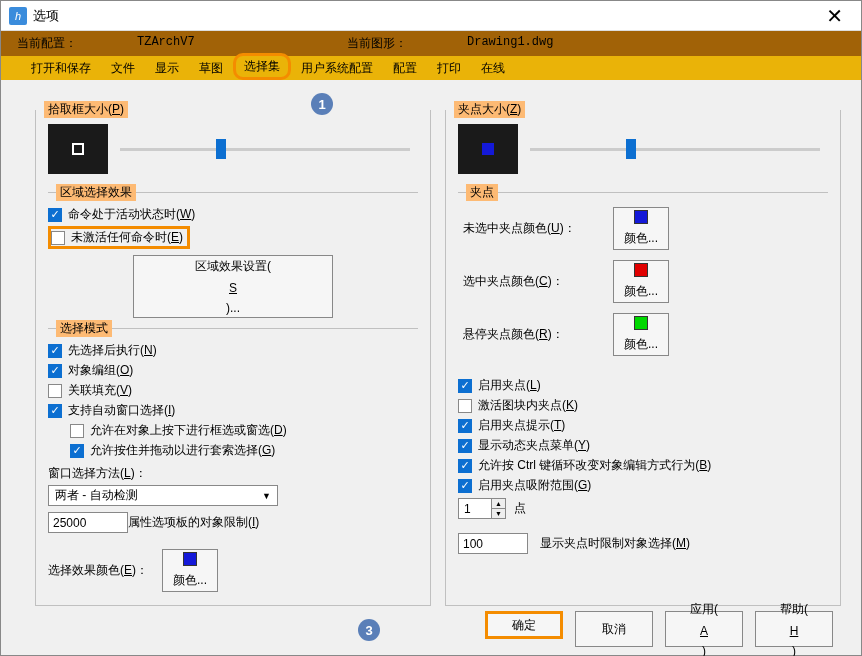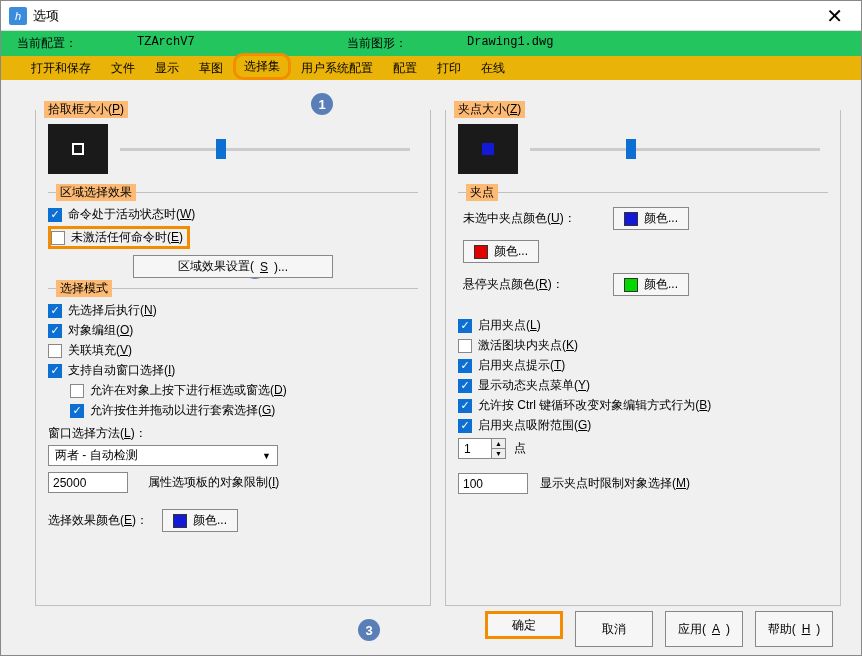--- a/index.html
+++ b/index.html
@@ -3,21 +3,21 @@
 <meta charset="utf-8">
 <style>
 * { box-sizing: border-box; font-family: "Microsoft YaHei", "SimSun", Arial, sans-serif; font-size: 12px; }
 body { margin: 0; background: #fff; width: 862px; height: 656px; overflow: hidden; }
 .window { border: 1px solid #888; width: 862px; height: 656px; position: relative; background: #f0f0f0; }
 .titlebar { height: 30px; display: flex; align-items: center; justify-content: space-between; padding: 0 8px; background: #fff; border-bottom: 1px solid #ddd; }
 .titlebar-left { display: flex; align-items: center; gap: 6px; }
 .app-icon { width: 18px; height: 18px; background: #3a8cdc; color: #fff; display: flex; align-items: center; justify-content: center; font-style: italic; font-size: 11px; border-radius: 2px; }
 .title-text { font-size: 13px; }
 .close-x { font-size: 20px; font-weight: 300; padding: 0 10px; cursor: pointer; }
-.info-row { display: flex; padding: 4px 16px; background: #22c55e; }
+.info-row { display: flex; padding: 4px 16px; background: #a16207; }
 .info-row .pair { display: flex; gap: 30px; }
 .info-label { width: 90px; }
 .info-value { font-family: "Courier New", monospace; width: 210px; }
 .info-value2 { font-family: "Courier New", monospace; }
 .tabs { display: flex; padding: 0 20px; background: #eab308; height: 24px; align-items: flex-end; }
 .tab { padding: 3px 10px; cursor: pointer; position: relative; }
 .tab.active { border: 3px solid #f48c00; border-radius: 10px; padding: 2px 8px; }
 .callout { width: 22px; height: 22px; background: #5a7fb8; border-radius: 50%; color: #fff; display: flex; align-items: center; justify-content: center; font-size: 13px; font-weight: bold; position: absolute; }
 .callout1 { left: 310px; top: 92px; }
 .callout2 { left: 243px; top: 256px; }
@@ -31,21 +31,21 @@
 .grip-fill { width: 12px; height: 12px; background: #1419d8; }
 .slider-track { flex: 1; height: 3px; background: #ccc; position: relative; margin-right: 8px; }
 .slider-thumb { position: absolute; width: 10px; height: 20px; background: #0c6fd1; top: -9px; cursor: pointer; }
 .section { position: relative; border-top: 1px solid #c0c0c0; padding: 10px 0 0 0; margin-top: 10px; }
 .section .group-title { top: -9px; }
 .row { display: flex; align-items: center; margin: 3px 0; }
 .row.indent { padding-left: 22px; }
 .chk { width: 14px; height: 14px; border: 1px solid #888; margin-right: 6px; display: flex; align-items: center; justify-content: center; background: #fff; cursor: pointer; flex-shrink: 0; }
 .chk.checked { background: #0c6fd1; border-color: #0c6fd1; }
 .chk.checked::after { content: '✓'; color: #fff; font-size: 11px; line-height: 1; }
-.btn { border: 1px solid #888; background: #f6f6f6; padding: 2px 10px; cursor: pointer; display: inline-flex; align-items: center; gap: 6px; font-size: 12px; }
+.btn { border: 1px solid #888; background: #f6f6f6; padding: 2px 10px; cursor: pointer; display: inline-flex; align-items: center; gap: 6px; font-size: 12px; flex-direction: column; }
 .color-swatch { width: 14px; height: 14px; border: 1px solid #333; display: inline-block; }
 .grip-row { display: flex; align-items: center; margin: 4px 5px; }
 .grip-label { width: 150px; }
 .select { border: 1px solid #888; background: #fff; width: 230px; height: 21px; display: flex; align-items: center; justify-content: space-between; padding: 0 6px; cursor: pointer; }
 .select .caret { font-size: 9px; }
 .num-input { border: 1px solid #888; background: #fff; width: 80px; height: 21px; padding: 0 4px; display: inline-flex; align-items: center; }
 .spinny { width: 48px; height: 21px; border: 1px solid #888; background: #fff; display: inline-flex; align-items: center; padding: 0 0 0 5px; position: relative; }
 .spin-btns { position: absolute; right: 0; top: 0; bottom: 0; width: 14px; display: flex; flex-direction: column; }
 .spin-btns > div { flex: 1; border-left: 1px solid #888; display: flex; align-items: center; justify-content: center; font-size: 7px; cursor: pointer; background: #eee; }
 .spin-btns > div:first-child { border-bottom: 1px solid #888; }
@@ -151,21 +151,21 @@
           </div>
         <div class="row" style="margin-top:6px;">
             <span>窗口选择方法(<span class="u">L</span>)：</span>
           </div>
         <div class="row">
             <div class="select">
               <span>两者 - 自动检测</span>
               <span class="caret">▼</span>
             </div>
           </div>
-        <div class="row" style="margin-top:6px;gap:20px;">
+        <div class="row" style="margin-top:6px;gap:0;">
           <div class="num-input">
               <span>25000</span>
             </div>
           <span>属性选项板的对象限制(<span class="u">I</span>)</span>
         </div>
         <div class="row" style="margin-top:16px;gap:14px;">
           <span>选择效果颜色(<span class="u">E</span>)：</span>
           <button class="btn">
               <span class="color-swatch" style="background:#1419d8"></span>
               <span>颜色...</span>
@@ -188,20 +188,21 @@
       <div class="section">
         <span class="group-title">夹点</span>
         <div class="grip-row">
           <span class="grip-label">未选中夹点颜色(<span class="u">U</span>)：</span>
           <button class="btn">
               <span class="color-swatch" style="background:#1419d8"></span>
               <span>颜色...</span>
             </button>
         </div>
         <div class="grip-row" style="margin-top:10px;">
+          <span class="grip-label">选中夹点颜色(<span class="u">C</span>)：</span>
           <button class="btn">
               <span class="color-swatch" style="background:#e00000"></span>
               <span>颜色...</span>
             </button>
         </div>
         <div class="grip-row" style="margin-top:10px;">
           <span class="grip-label">悬停夹点颜色(<span class="u">R</span>)：</span>
           <button class="btn">
               <span class="color-swatch" style="background:#00d800"></span>
               <span>颜色...</span>

